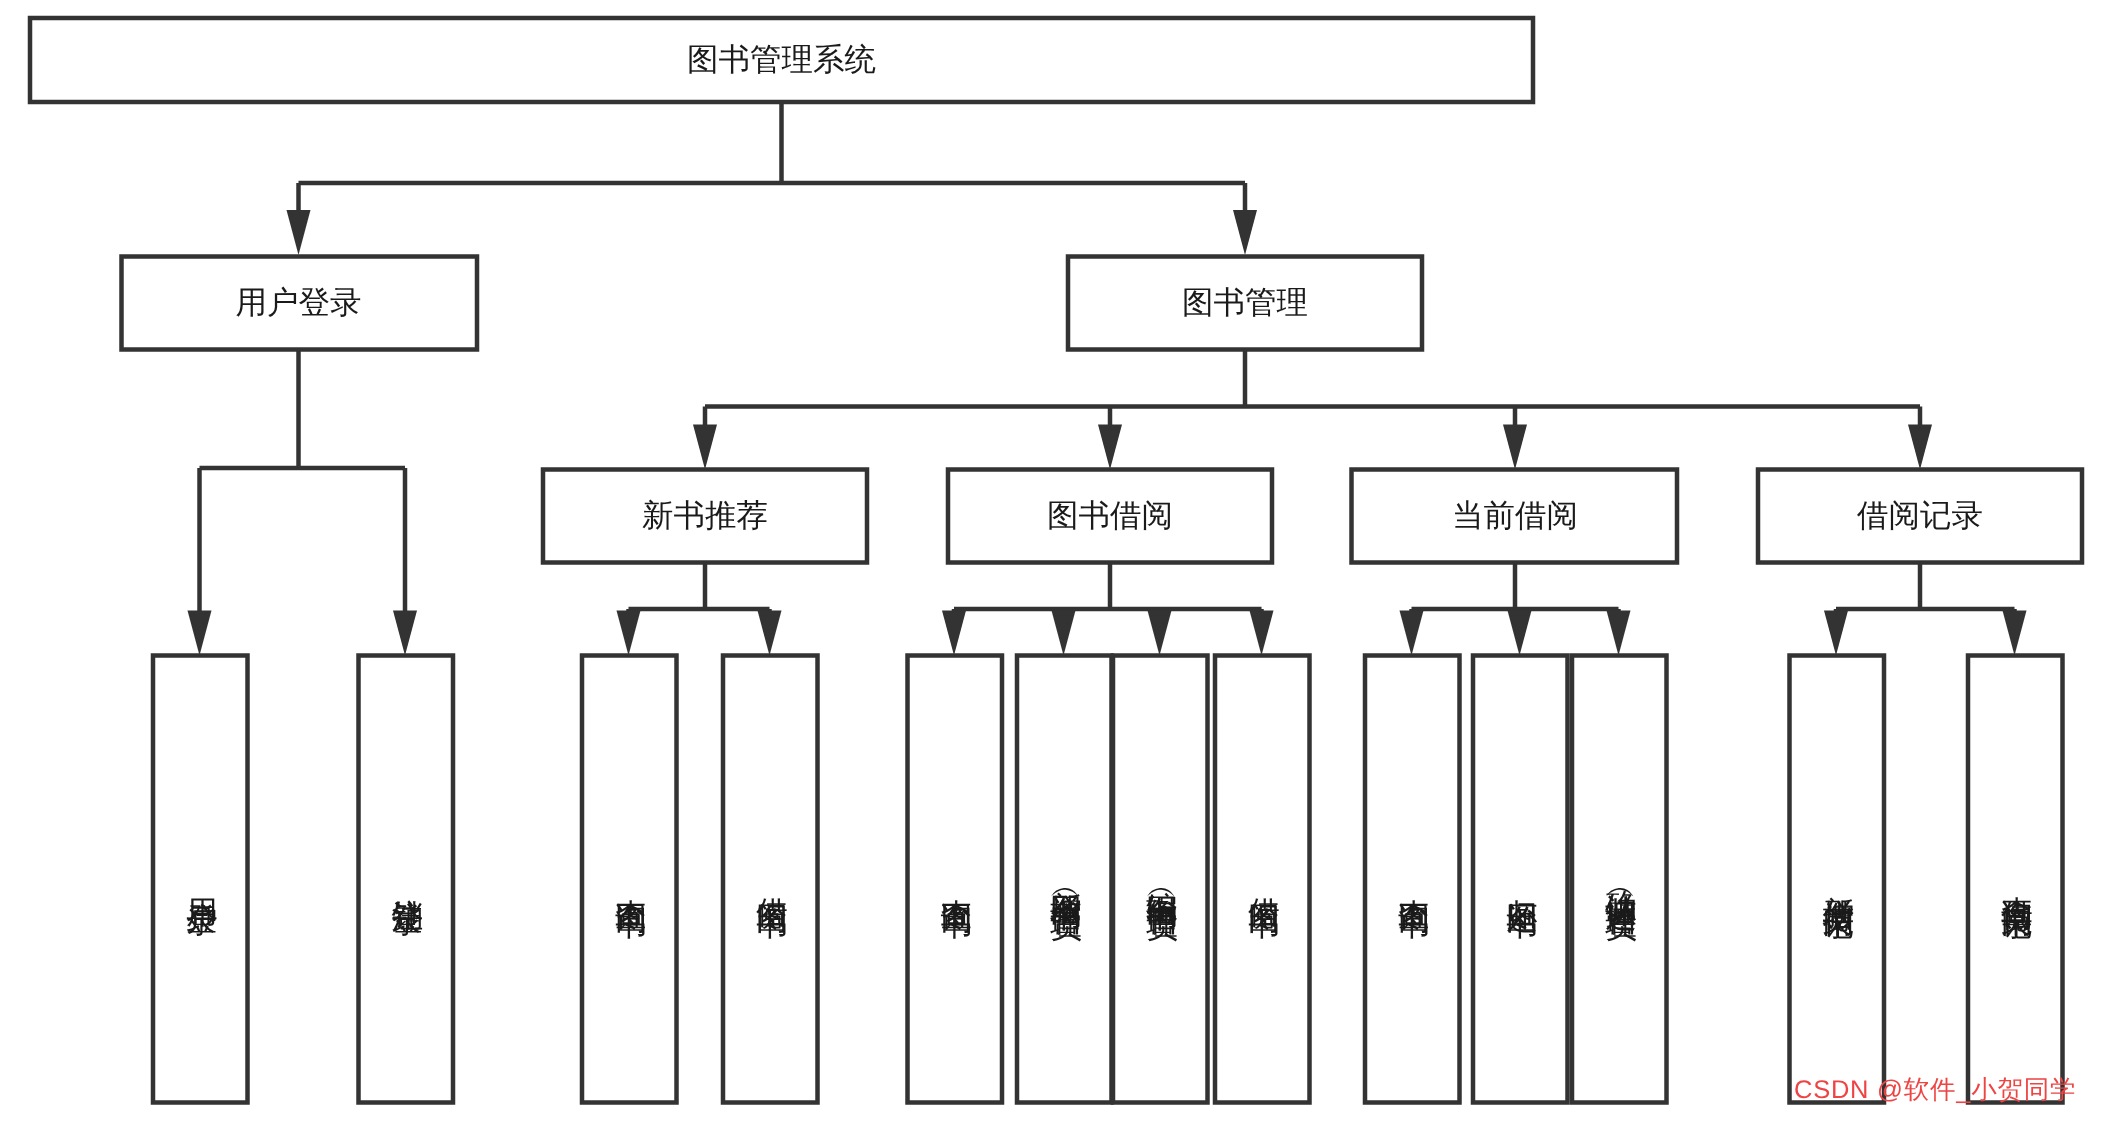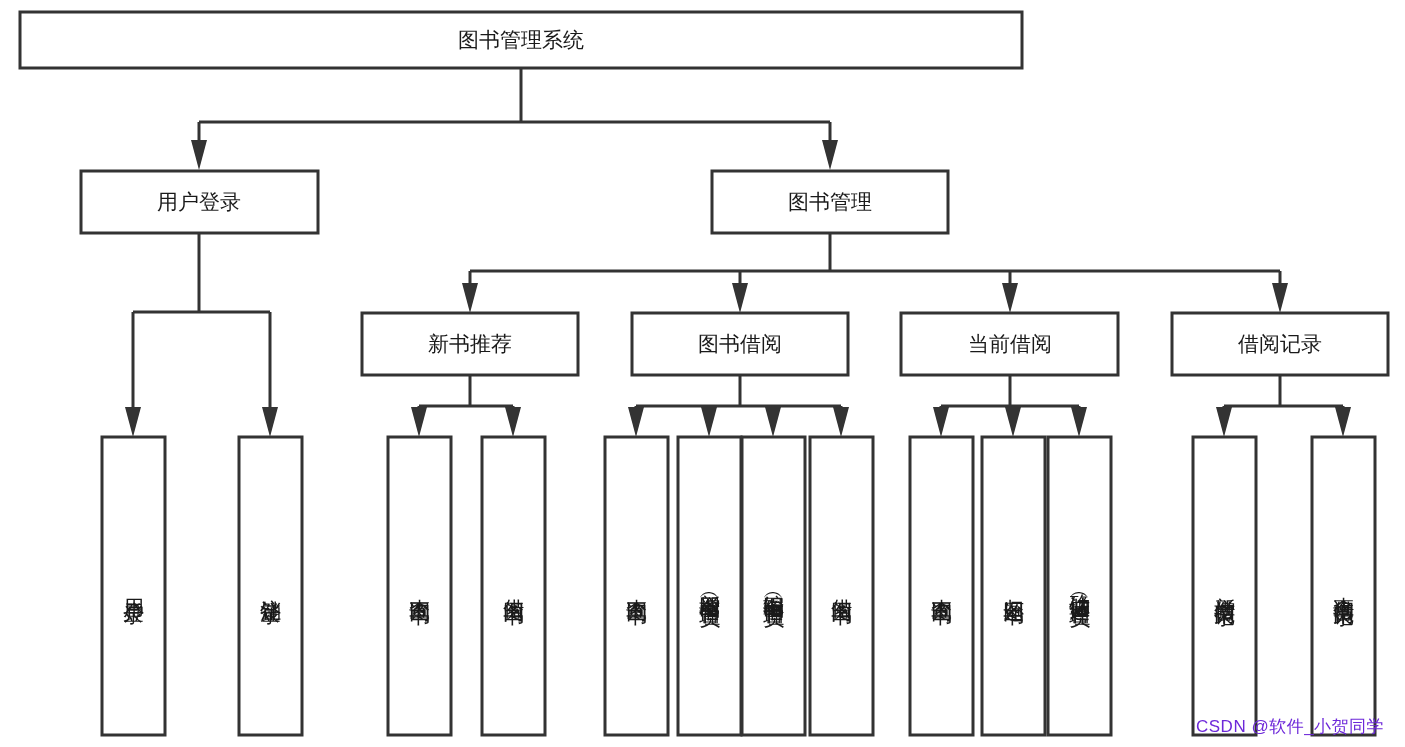--- a/index.html
+++ b/index.html
@@ -60,21 +60,21 @@
     display: flex;
     align-items: center;
     justify-content: center;
     white-space: nowrap;
     pointer-events: none;
   }
   .watermark {
     position: absolute;
     font-family: "Liberation Sans", "DejaVu Sans", sans-serif;
     font-size: 17px;
-    color: #6d28d9;
+    color: #ef4444;
     white-space: nowrap;
     letter-spacing: 0.5px;
   }
 </style>
 </head>
 <body>
 
 <div id="diagram-root">
 
   <svg class="flow" viewBox="0 0 1405 747">

